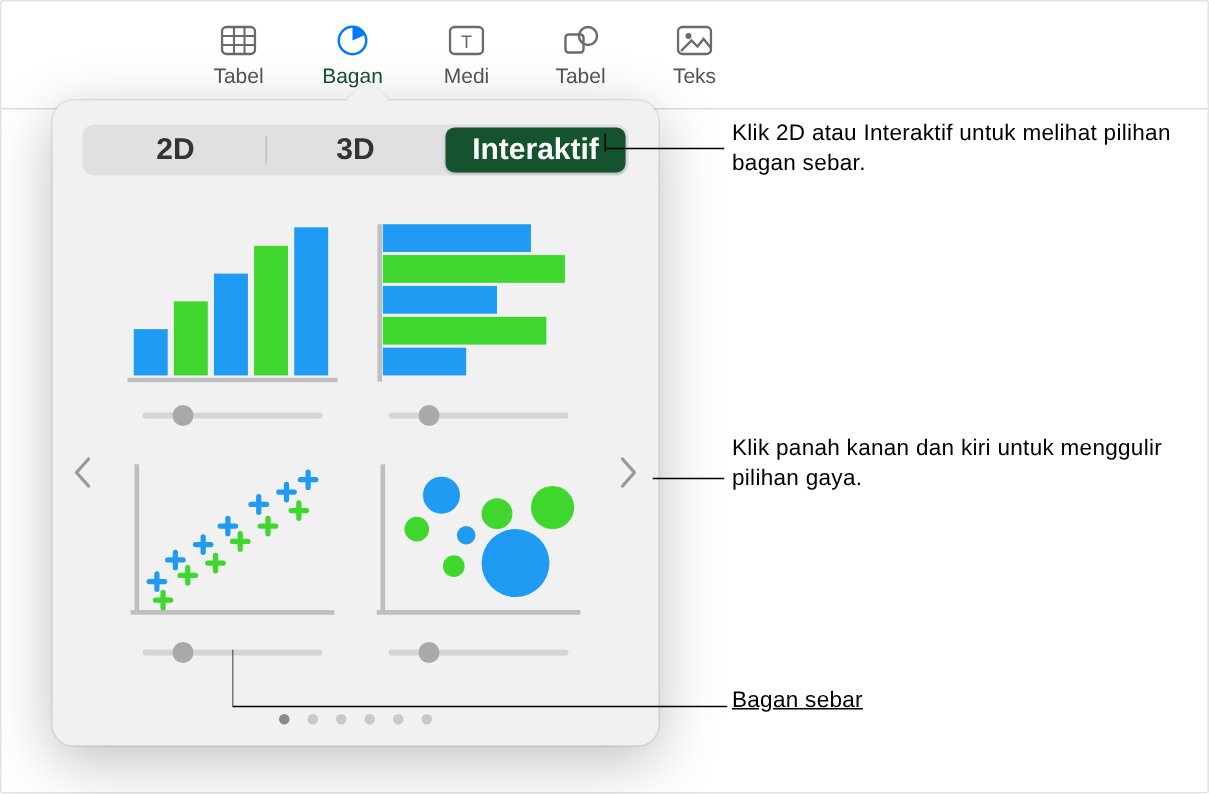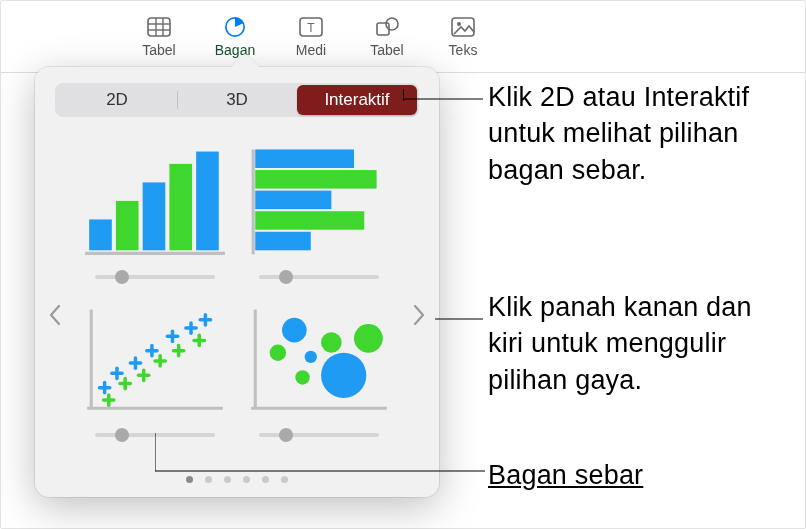--- a/index.html
+++ b/index.html
@@ -79,28 +79,28 @@
     background: #e0e0e2;
     border-radius: 8px;
     display: flex;
     padding: 2px;
   }
   .seg {
     flex: 1;
     display: flex;
     align-items: center;
     justify-content: center;
-    font-size: 17px;
-    font-weight: 400;
+    font-size: 20px;
+    font-weight: 700;
     color: #333;
     border-radius: 6px;
     cursor: pointer;
   }
   .seg.sel {
-    background: #7f1d1d;
+    background: #14532d;
     color: #fff;
     box-shadow: 0 1px 2px rgba(0,0,0,.2);
   }
   .seg + .seg { position: relative; }
   .seg:not(.sel) + .seg:not(.sel)::before {
     content:"";
     position:absolute; left:0; top:6px; bottom:6px;
     width:1px; background:#c0c0c3;
   }
 
@@ -160,21 +160,21 @@
   }
   .dot {
     width:7px; height:7px; border-radius:50%;
     background:#c9c9cc;
   }
   .dot.current { background:#8a8a8d; }
 
   
   .callout {
     position:absolute;
-    font-size: 27px;
+    font-size: 15px;
     line-height: 1.35;
     color:#000;
     letter-spacing: .2px;
   }
   .leader {
     position:absolute;
     stroke:#000; fill:none; stroke-width:1;
   }
   .leader-tick {
     position:absolute;

